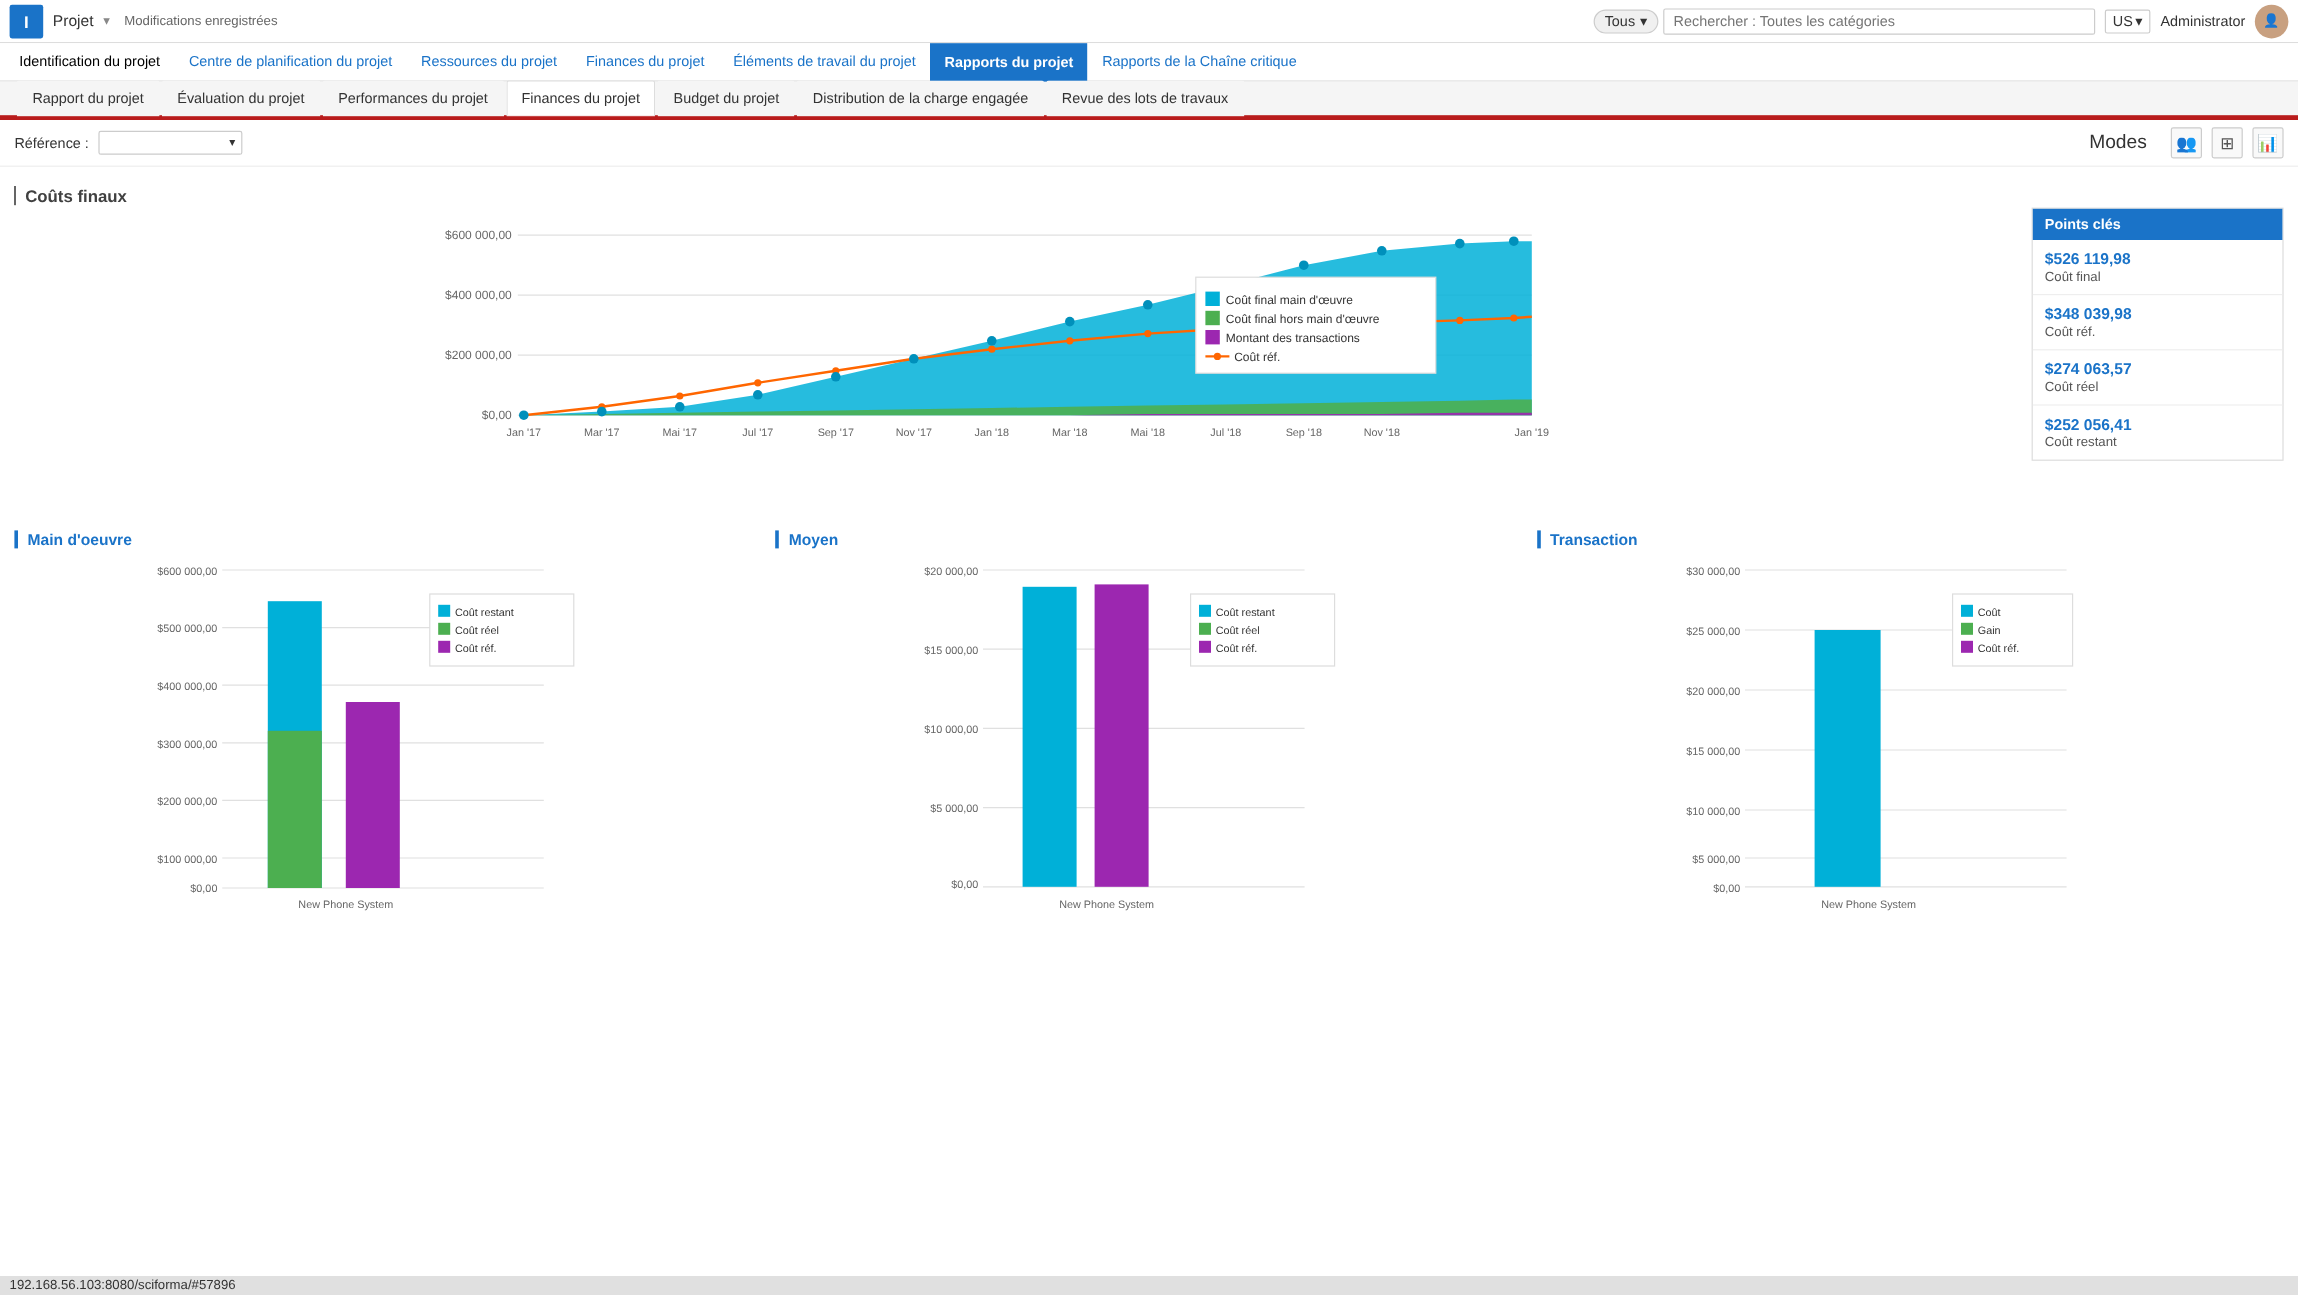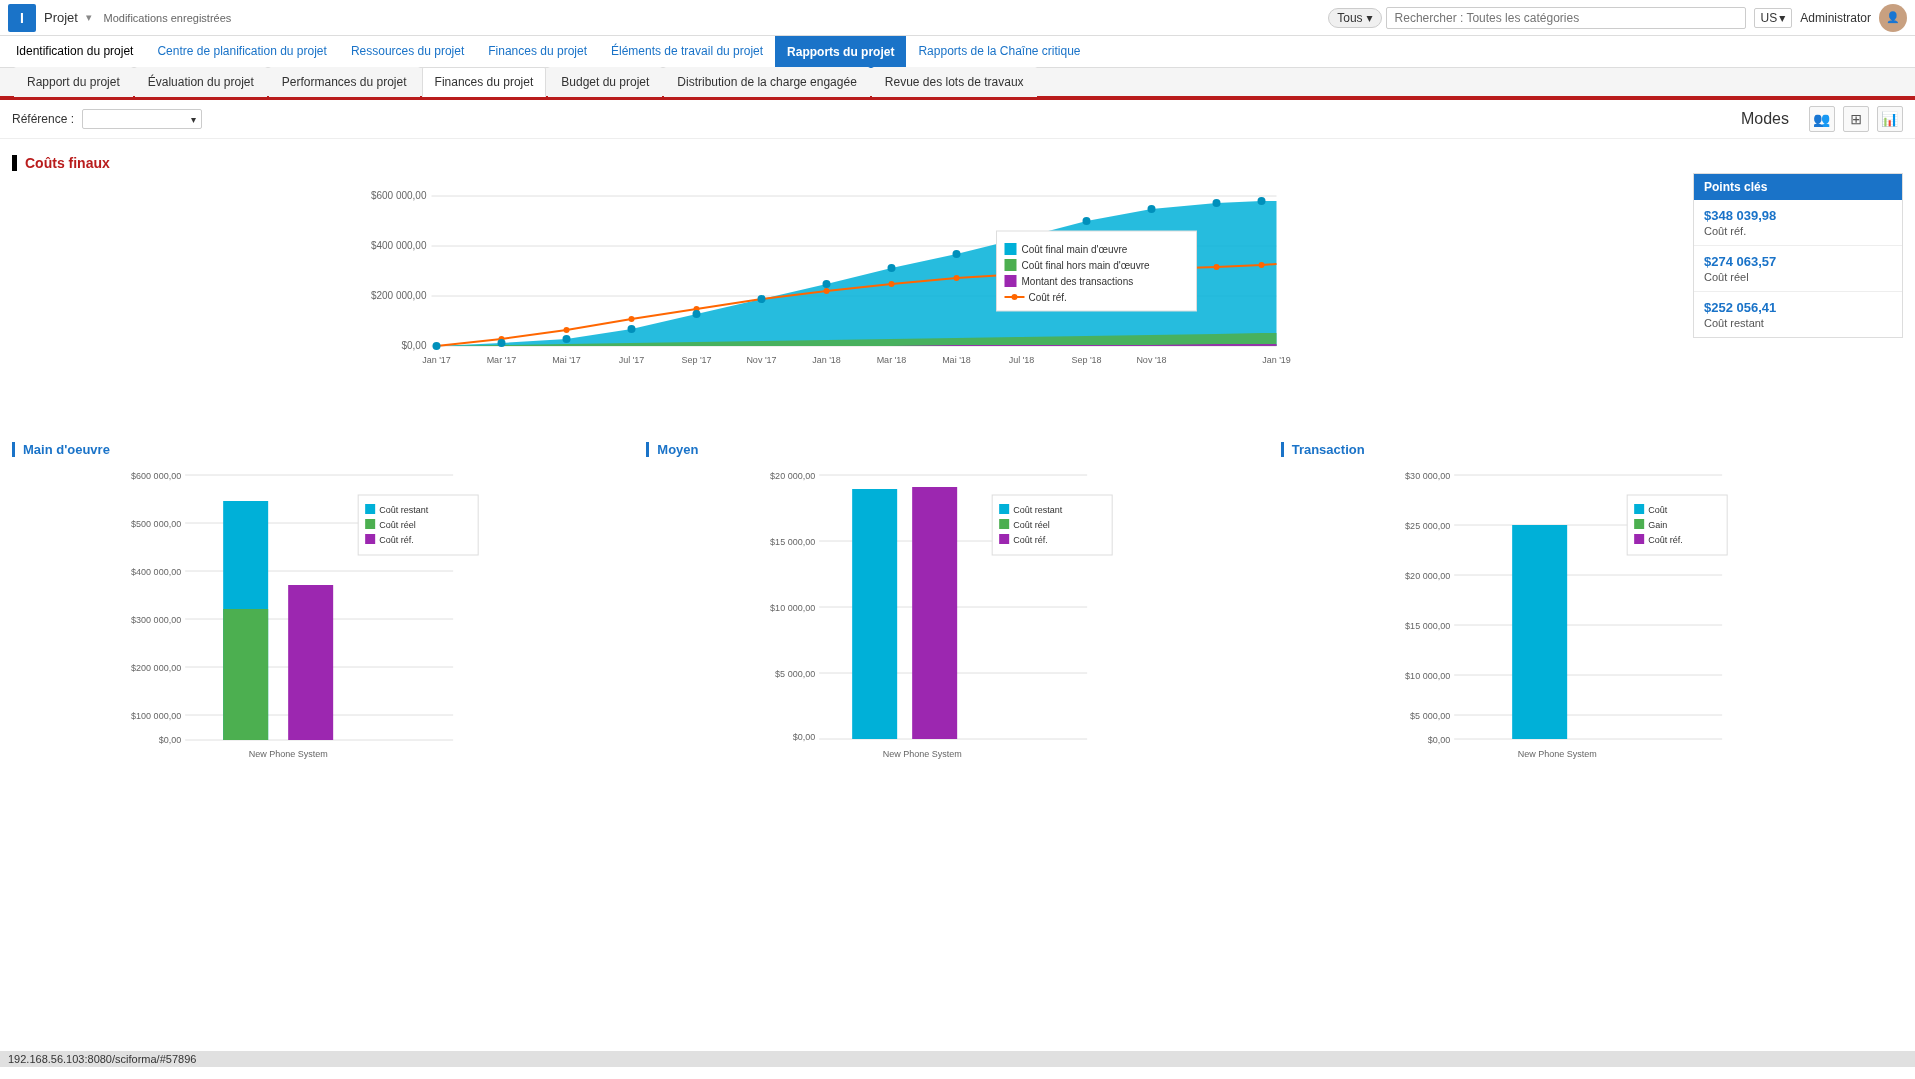--- a/index.html
+++ b/index.html
@@ -92,42 +92,42 @@
     }
     .key-points-header {
       background: #1a73c8; color: #fff; padding: 6px 10px; font-size: 12px; font-weight: bold;
     }
     .key-point-item { padding: 8px 10px; border-bottom: 1px solid #eee; }
     .key-point-value { color: #1a73c8; font-size: 13px; font-weight: bold; }
     .key-point-label { font-size: 11px; color: #555; margin-top: 2px; }
 
     
     .section-header {
-      font-size: 14px; font-weight: bold; color: #b91c1c;
-      border-left: 5px solid #000000; padding-left: 8px; margin-bottom: 10px; margin-top: 6px;
+      font-size: 14px; font-weight: bold; color: #404040;
+      border-left: 1px solid #000000; padding-left: 8px; margin-bottom: 10px; margin-top: 6px;
     }
 
     
     .main-chart-area {
       display: flex; gap: 12px; position: relative;
     }
     .main-chart-container { flex: 1; }
 
     svg text { font-family: Arial, sans-serif; }
 
     
     .bottom-charts { display: flex; gap: 12px; margin-top: 18px; }
     .bottom-chart { flex: 1; }
     .bottom-chart-title {
       font-size: 13px; font-weight: bold; color: #1a73c8;
       border-left: 3px solid #1a73c8; padding-left: 8px; margin-bottom: 8px;
     }
 
     .status-bar {
-      position: fixed; bottom: 12px; left: 0; right: 0; background: #e0e0e0;
+      position: fixed; bottom: 0; left: 0; right: 0; background: #e0e0e0;
       font-size: 11px; padding: 2px 8px; color: #333; margin-top: 48px;
     }
   </style>
 </head>
 <body>
 
 <div class="top-bar">
   <div class="top-bar-logo">I</div>
   <span class="top-bar-title">Projet</span>
   <span style="font-size:11px;color:#888">▾</span>
@@ -287,20 +287,24 @@
         <circle cx="658" cy="116" r="3" fill="#ff6600"></circle>
         <text x="672" y="120" font-size="10" fill="#333">Coût réf.</text>
       </svg>
     </div>
 
     <div style="width: 210px; flex-shrink: 0;">
       <div style="height: 24px;"></div>
       <div style="border: 1px solid #ddd;">
         <div class="key-points-header">Points clés</div>
         <div class="key-point-item">
+          <div class="key-point-value">$526 119,98</div>
+          <div class="key-point-label">Coût final</div>
+        </div>
+        <div class="key-point-item">
           <div class="key-point-value">$348 039,98</div>
           <div class="key-point-label">Coût réf.</div>
         </div>
         <div class="key-point-item">
           <div class="key-point-value">$274 063,57</div>
           <div class="key-point-label">Coût réel</div>
         </div>
         <div class="key-point-item" style="border-bottom: none;">
           <div class="key-point-value">$252 056,41</div>
           <div class="key-point-label">Coût restant</div>

